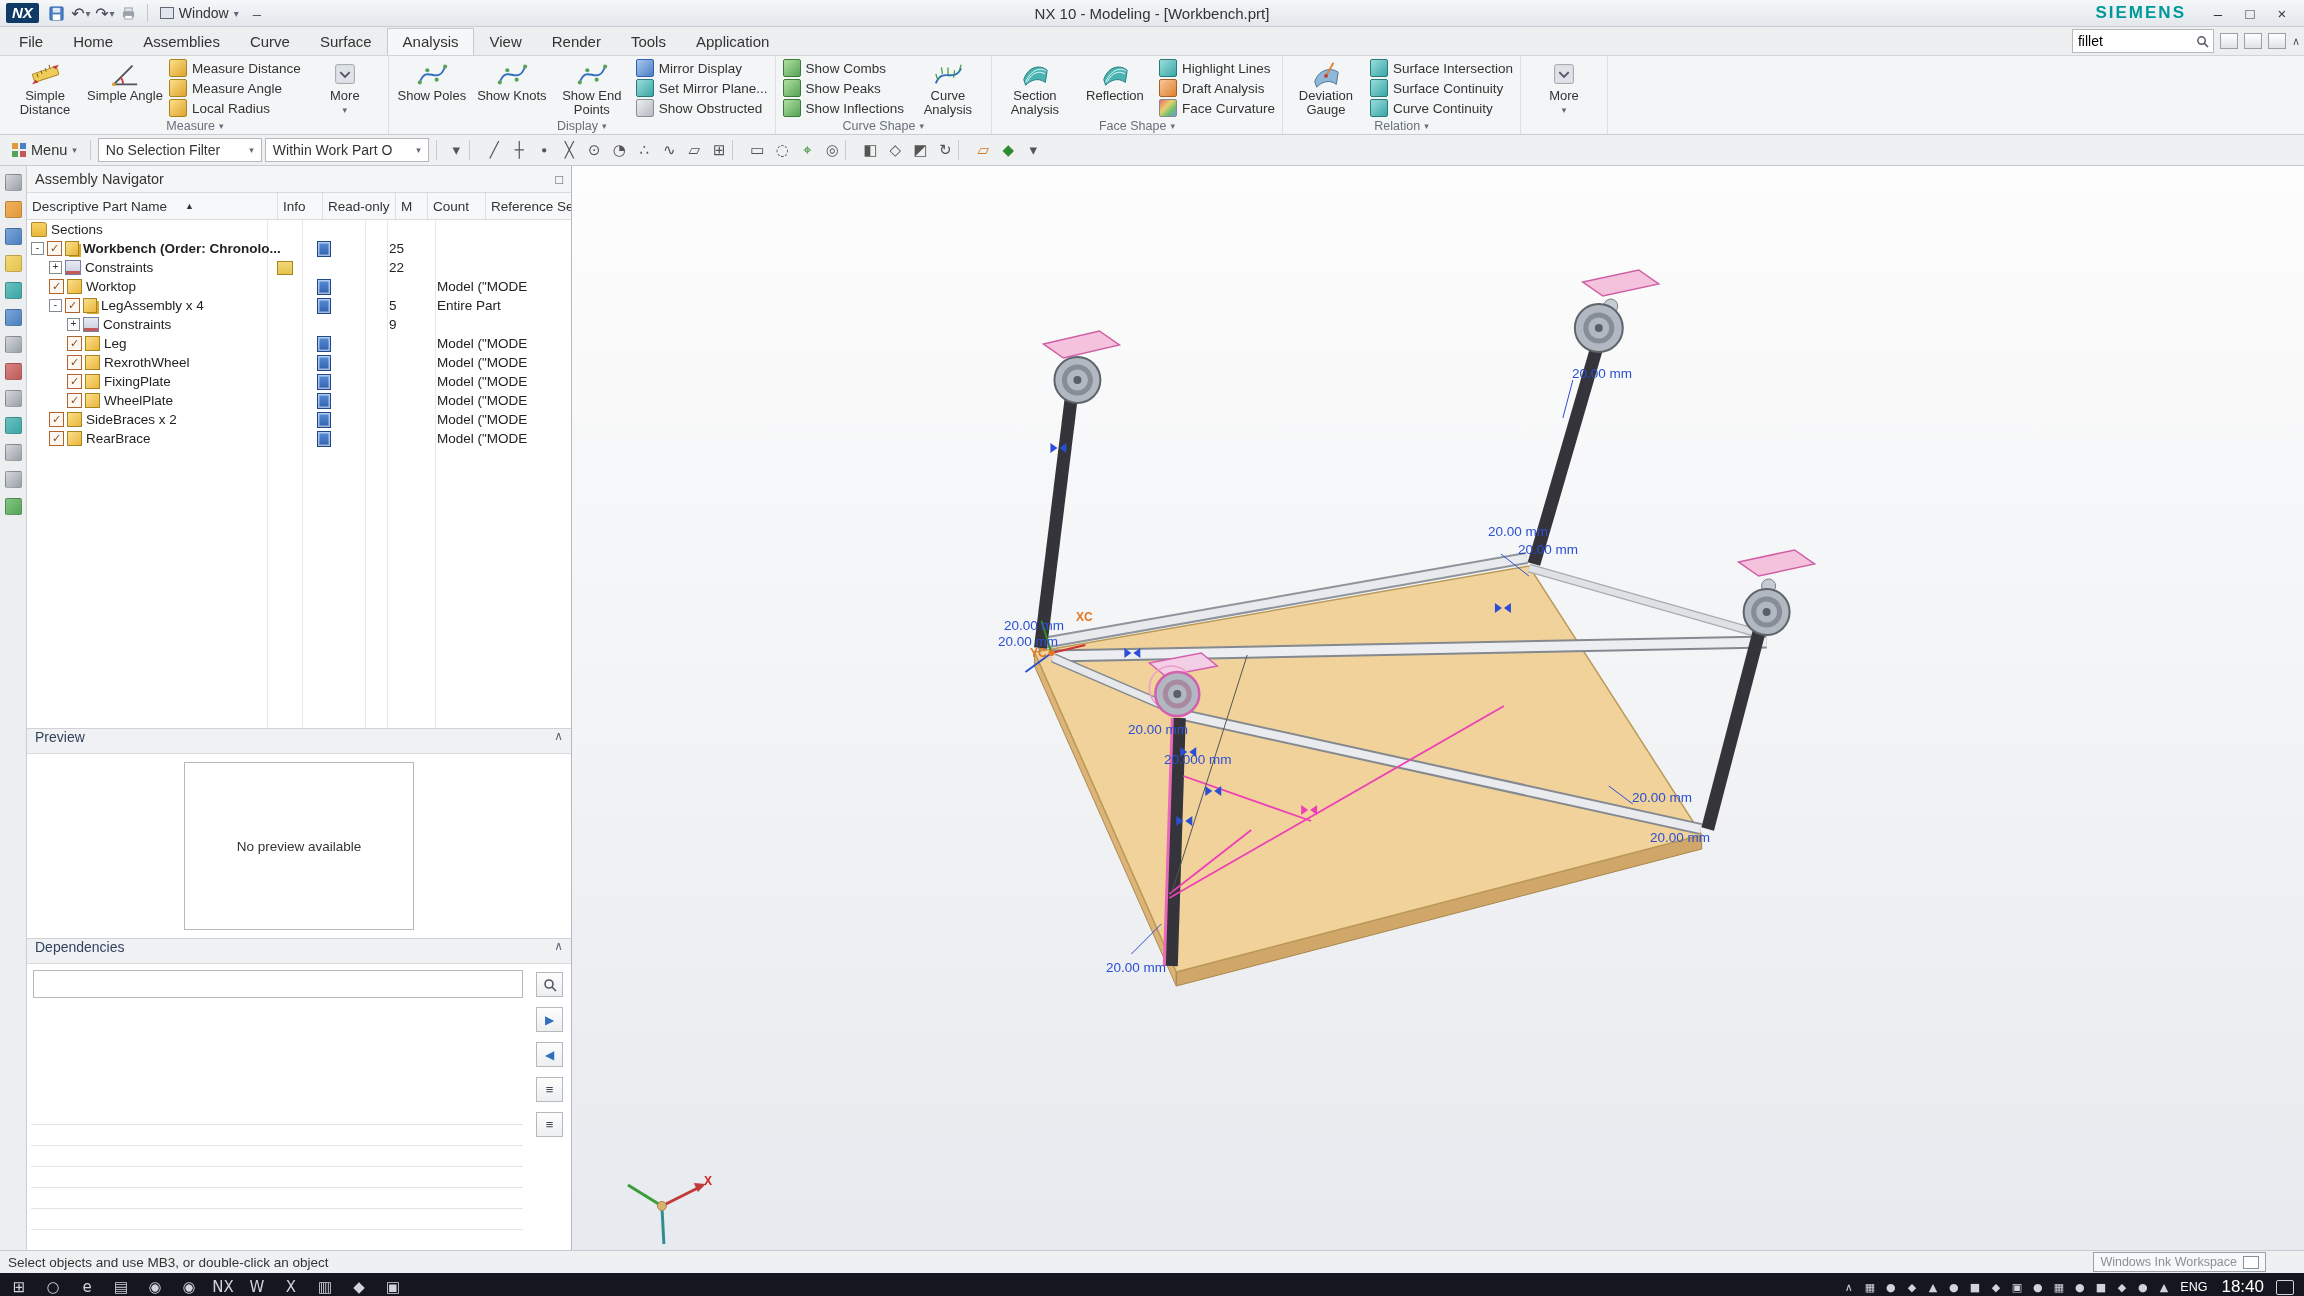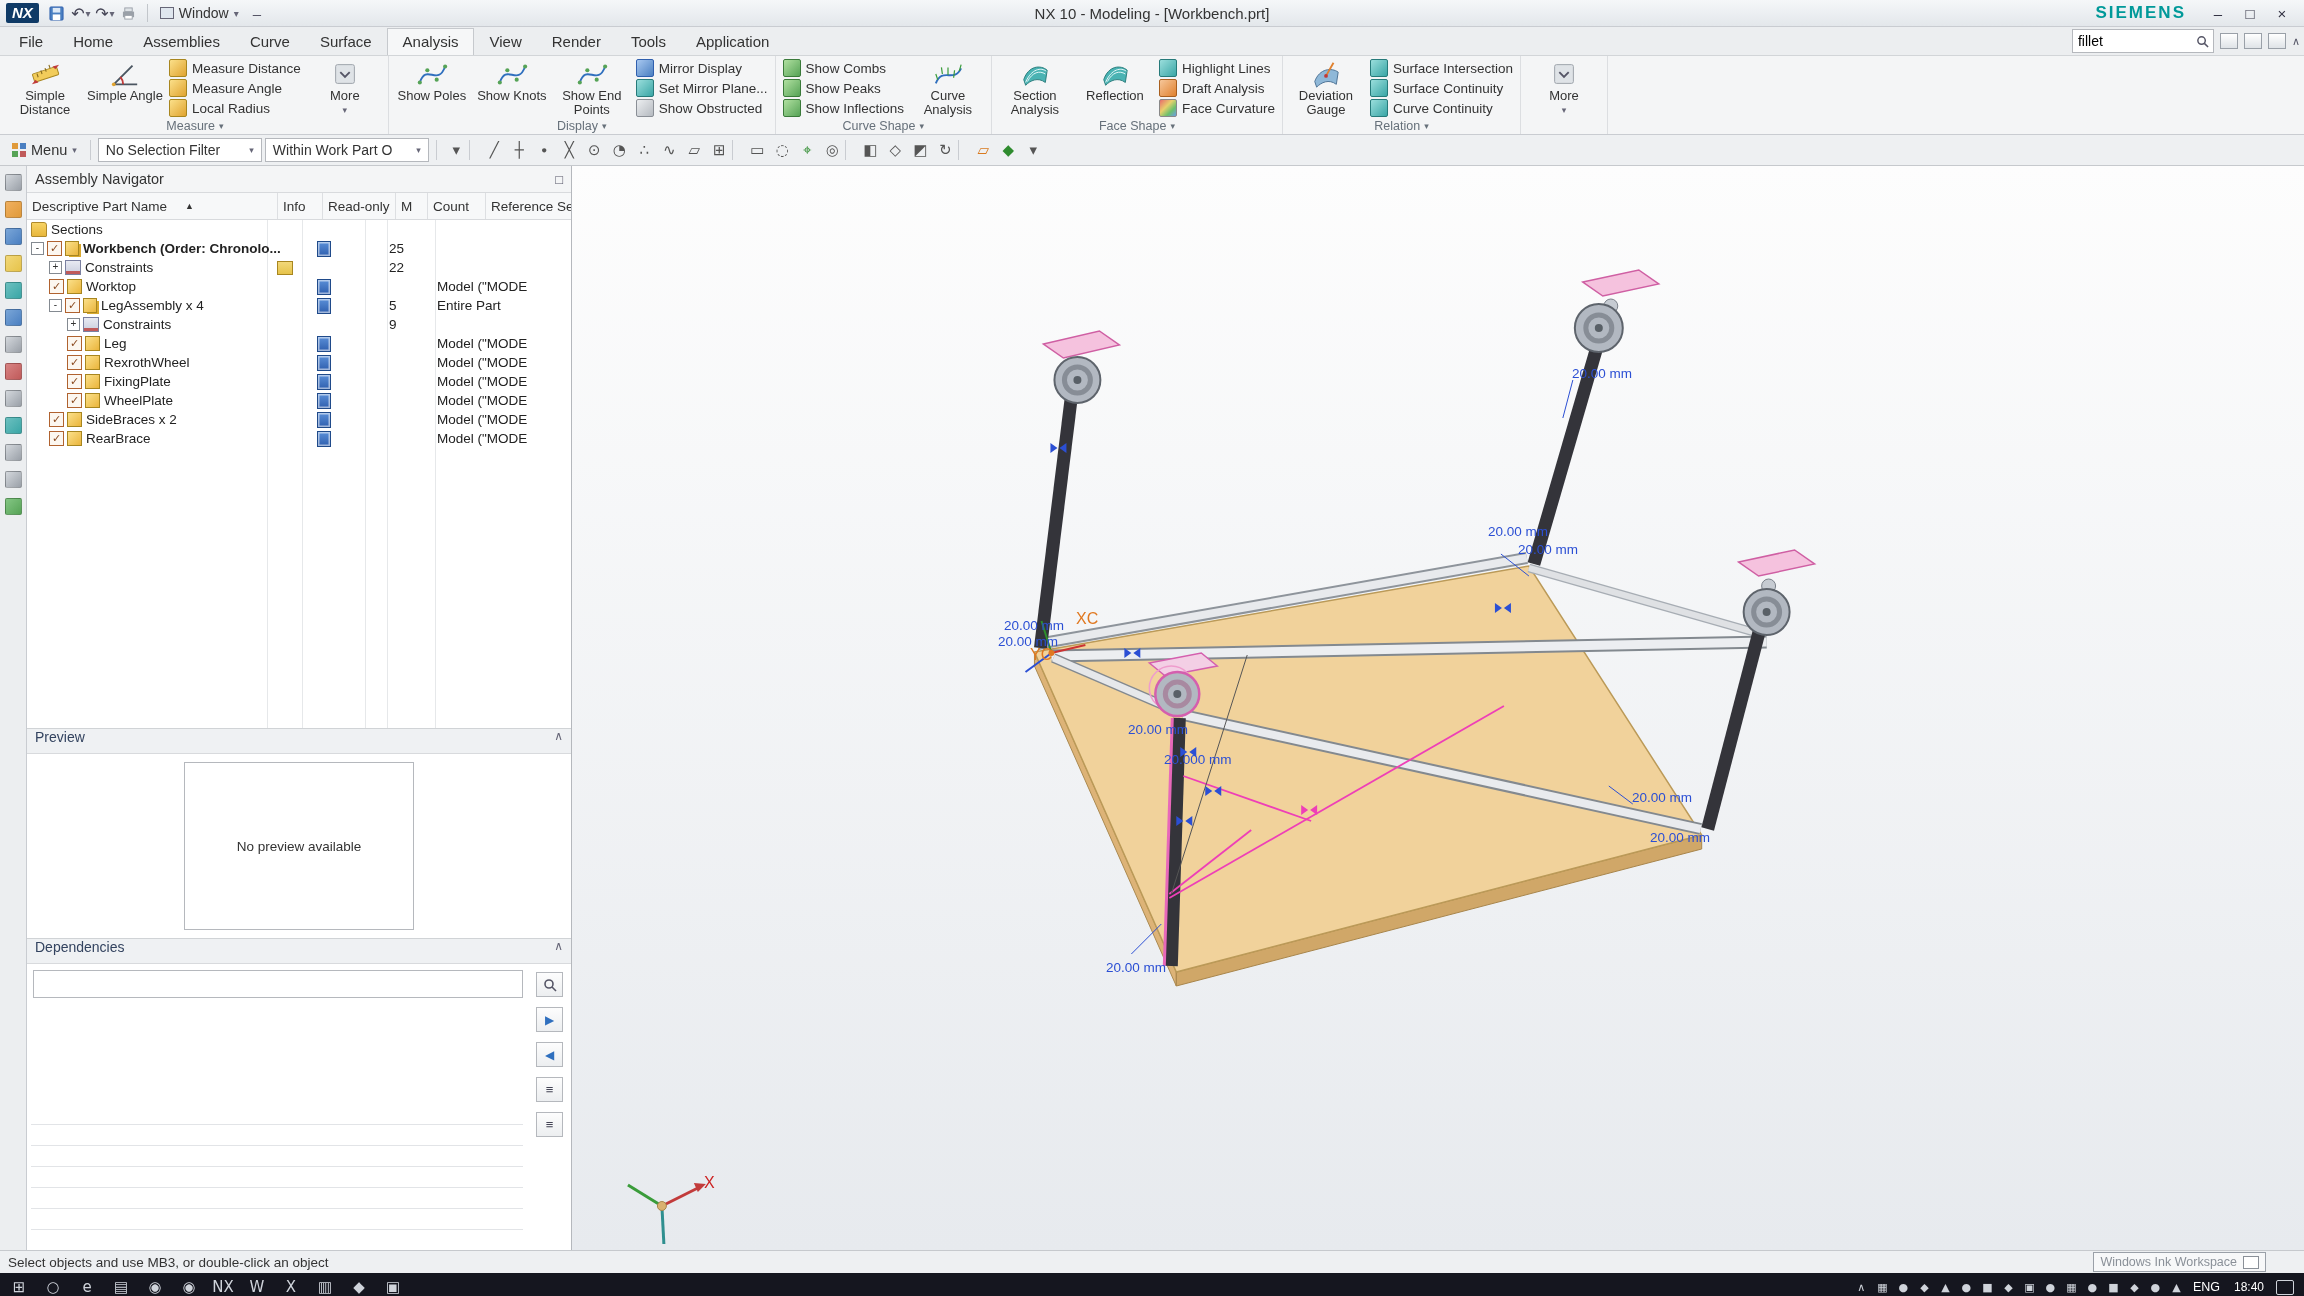--- a/index.html
+++ b/index.html
@@ -147,39 +147,39 @@
             background:repeating-linear-gradient(to bottom,#fff 0 20px,#e2e4e7 20px 21px);}
   .dep-tools{position:absolute;right:8px;top:8px;display:flex;flex-direction:column;gap:10px;align-items:center;}
   .dep-tools button{width:27px;height:25px;border:1px solid #b5b8bd;background:linear-gradient(#fdfdfd,#eceef0);
                     display:flex;align-items:center;justify-content:center;font-size:13px;color:#445;padding:0;}
   .dep-tools button.arrow{color:#2f6fbe;font-size:12px;}
 
   
   #viewport{flex:1;position:relative;background:linear-gradient(#fdfdfd,#e7eaee);overflow:hidden;}
   #scene{position:absolute;inset:0;width:100%;height:100%;}
   .dim-label{position:absolute;color:#2b4fd4;font-size:13.5px;white-space:nowrap;}
-  .axis-label{position:absolute;font-size:16px;color:#e07820;font-weight:normal;text-align:right;}
+  .axis-label{position:absolute;font-size:12px;color:#e07820;font-weight:bold;text-align:right;}
   .axis-label.x-red{color:#cc2222;}
 
   
   #statusbar{height:22px;background:#eef0f2;border-top:1px solid #c6c9cd;display:flex;align-items:center;
              padding:0 8px;font-size:13.5px;color:#333;}
   .ink-box{margin-left:auto;display:flex;align-items:center;gap:6px;border:1px solid #9aa0a8;
            background:#f7f8f9;color:#8a9098;padding:0 6px;font-size:12.5px;height:18px;margin-right:30px;}
   .ink-icon{width:14px;height:11px;border:1px solid #8a9098;background:#fff;display:inline-block;}
 
   
   #taskbar{height:28px;background:#15161f;display:flex;align-items:center;padding:0 2px;color:#fff;}
   .tb-apps{display:flex;align-items:center;}
   .tb-app{width:34px;height:28px;background:transparent;border:0;display:inline-flex;align-items:center;
           justify-content:center;font-size:15px;color:#cfd3da;font-family:"DejaVu Sans",sans-serif;}
   .tb-tray{margin-left:auto;display:flex;align-items:center;gap:8px;padding-right:8px;}
   .tray-ic{font-size:11px;width:13px;text-align:center;color:#cfd3da;font-family:"DejaVu Sans",sans-serif;}
   .tb-lang{font-size:12.5px;margin:0 2px;}
-  .tb-time{font-size:12px;margin:0 4px;}
+  .tb-time{font-size:17px;margin:0 4px;}
   .tb-notif{width:16px;height:13px;border:1px solid #cfd3da;border-radius:2px;background:transparent;}
 </style>
 </head>
 <body>
 
 <svg width="0" height="0" style="position:absolute">
   <defs>
     <g id="sym-ruler">
       <rect x="3" y="12" width="27" height="9" rx="1" transform="rotate(-18 16 16)" fill="#f2cc5a" stroke="#a8861f"></rect>
       <path d="M8,17 l0,-4 M13,15 l0,-4 M18,14 l0,-4 M23,12 l0,-4" stroke="#8a6d1f" stroke-width="1.2" transform="rotate(-18 16 16)" fill="none"></path>

